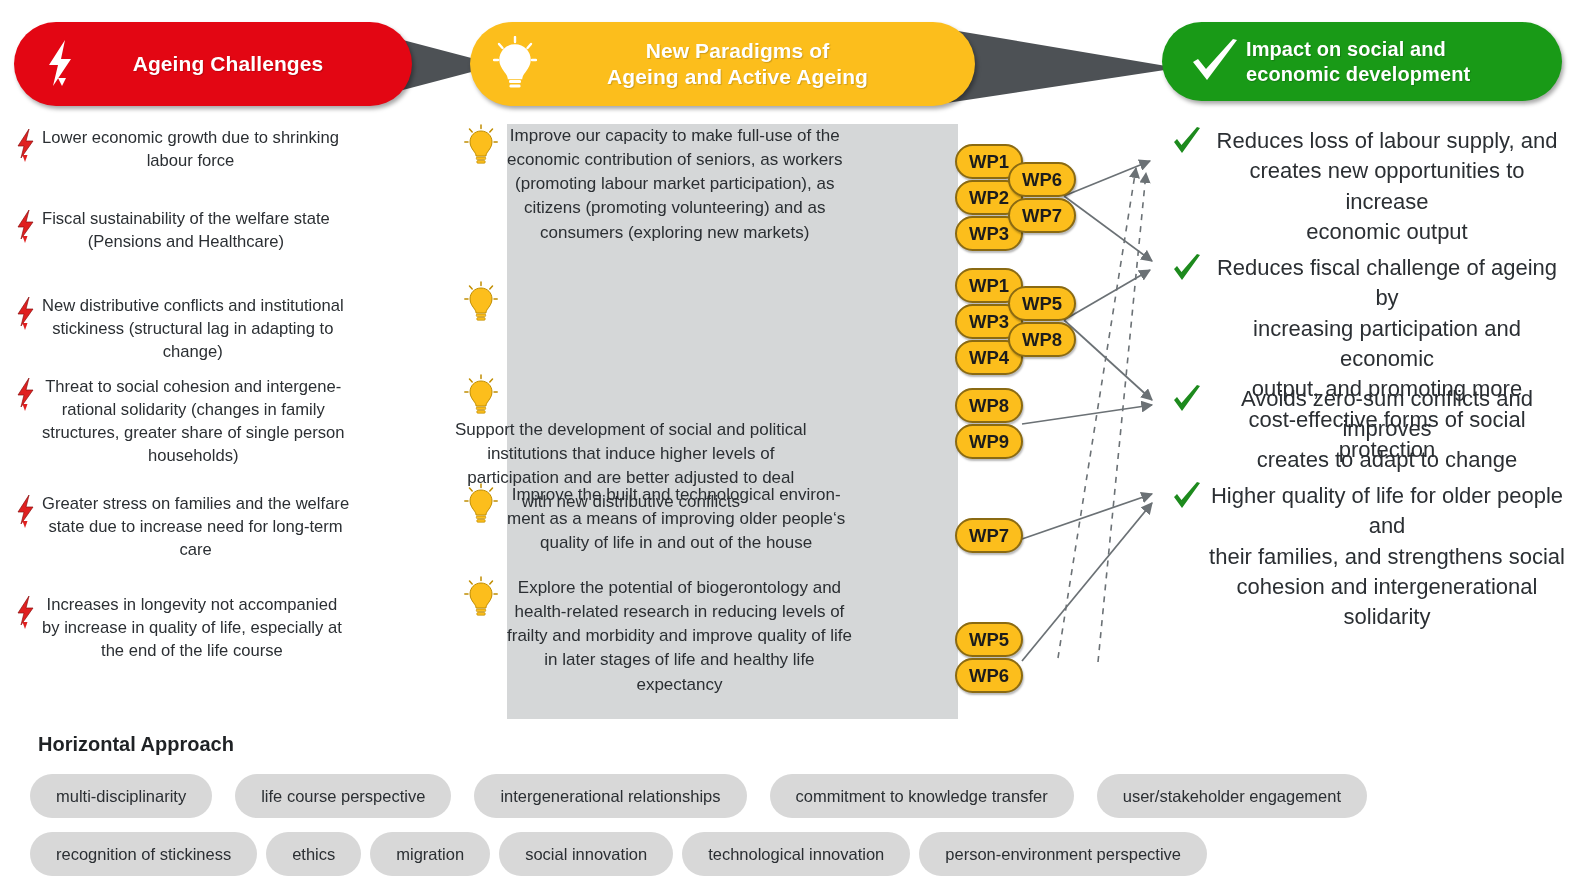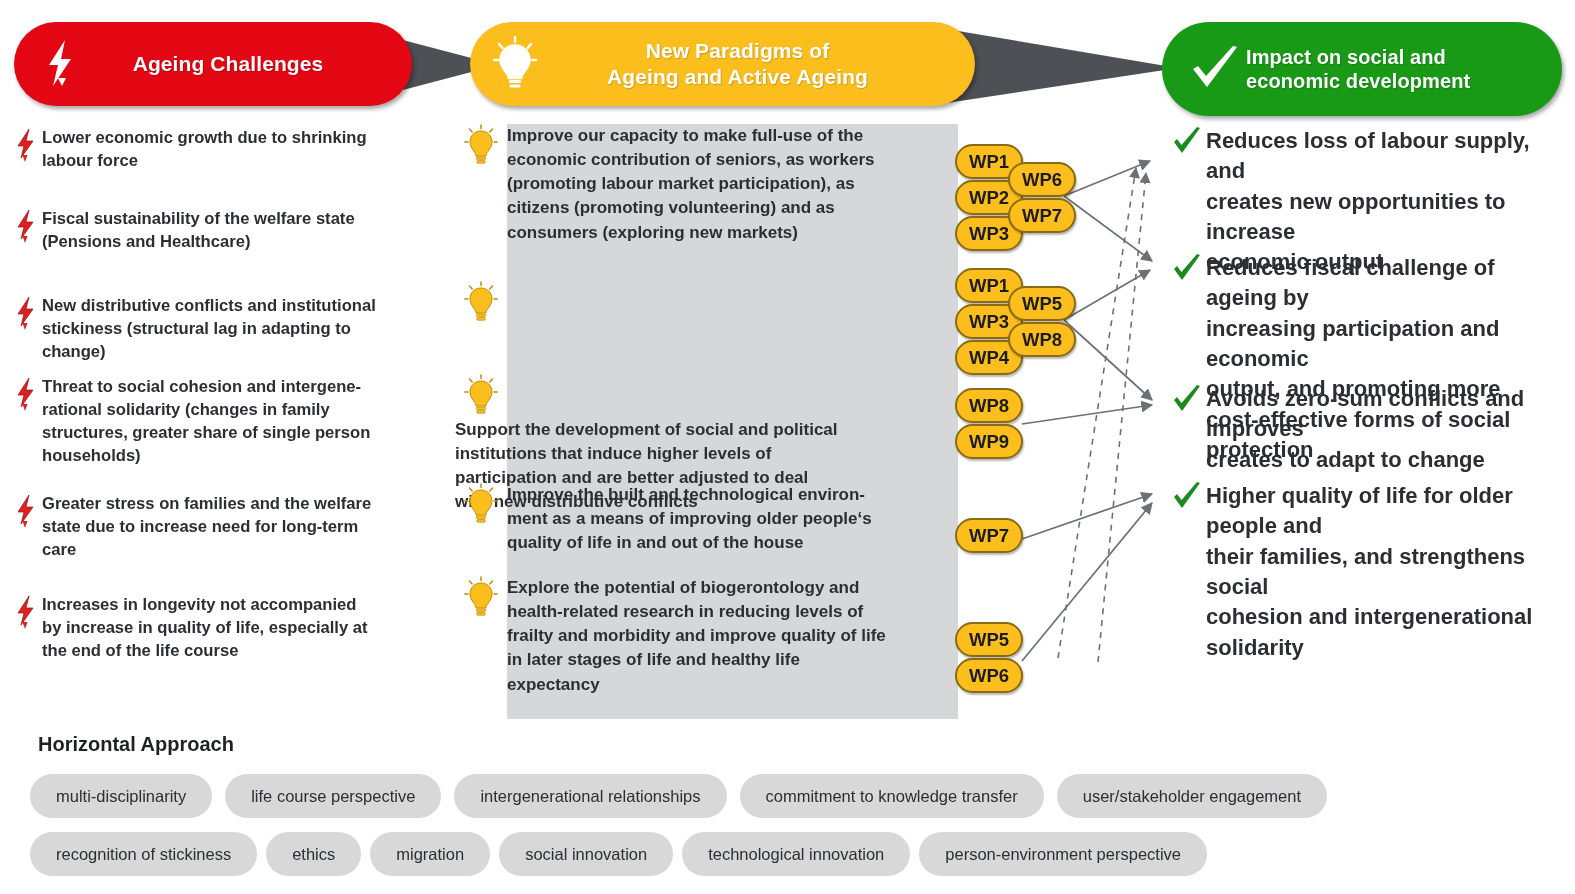--- a/index.html
+++ b/index.html
@@ -17,21 +17,21 @@
     border-radius: 999px;
     display: flex;
     align-items: center;
     color: #ffffff;
     font-weight: bold;
     box-shadow: 2px 3px 4px rgba(0,0,0,0.35);
     z-index: 3;
   }
   #banner-red   { left: 14px;   top: 22px; width: 398px; height: 84px; background: #e30613; }
   #banner-amber { left: 470px;  top: 22px; width: 505px; height: 84px; background: #fcbe1c; }
-  #banner-green { left: 1162px; top: 22px; width: 400px; height: 94px; background: #199a17; }
+  #banner-green { left: 1162px; top: 22px; width: 400px; height: 79px; background: #199a17; }
 
   .banner-icon {
     width: 62px; min-width: 62px; height: 62px;
     display: flex; align-items: center; justify-content: center;
     margin-left: 14px;
   }
   .banner-title {
     flex: 1;
     text-align: center;
     font-size: 21px;
@@ -70,22 +70,23 @@
     display: flex; justify-content: center;
     padding-top: 2px;
   }
   #col-mid .item-icon { min-width: 52px; width: 52px; padding-top: 0px; }
   #col-right .item-icon { min-width: 38px; width: 38px; padding-top: 1px; }
 
   .item-text {
     font-size: 16.6px;
     line-height: 1.39;
     color: #2b2f33;
-    font-weight: 700;
+    font-weight: 400;
     white-space: pre-line;
+    text-align: center;
   }
   #col-mid .item-text { font-size: 17px; line-height: 1.42; }
   #col-right .item-text { font-size: 22px; line-height: 1.38; }
 
   
   #wp-layer { position: absolute; left: 955px; top: 124px; width: 110px; height: 600px; z-index: 2;}
   .wp-group { position: absolute; }
   .wp {
     position: absolute;
     background: #fcbe1c;
@@ -104,21 +105,21 @@
 
   
   #arrows { position: absolute; left: 0; top: 0; width: 1575px; height: 894px; z-index: 1; pointer-events: none; }
 
   
   #horizontal-title {
     position: absolute; left: 38px; top: 733px;
     font-size: 20px; font-weight: bold; color: #1f2225;
   }
   .tag-row { position: absolute; display: flex; }
-  #tag-row-1 { left: 30px; top: 774px; gap: 13px; }
+  #tag-row-1 { left: 30px; top: 774px; gap: 23px; }
   #tag-row-2 { left: 30px; top: 832px; gap: 9px; }
   .tag {
     background: #d8d8d8;
     border-radius: 999px;
     height: 44px;
     display: flex; align-items: center; justify-content: center;
     font-size: 16.5px;
     color: #2b2f33;
     padding: 0 26px;
     white-space: nowrap;

